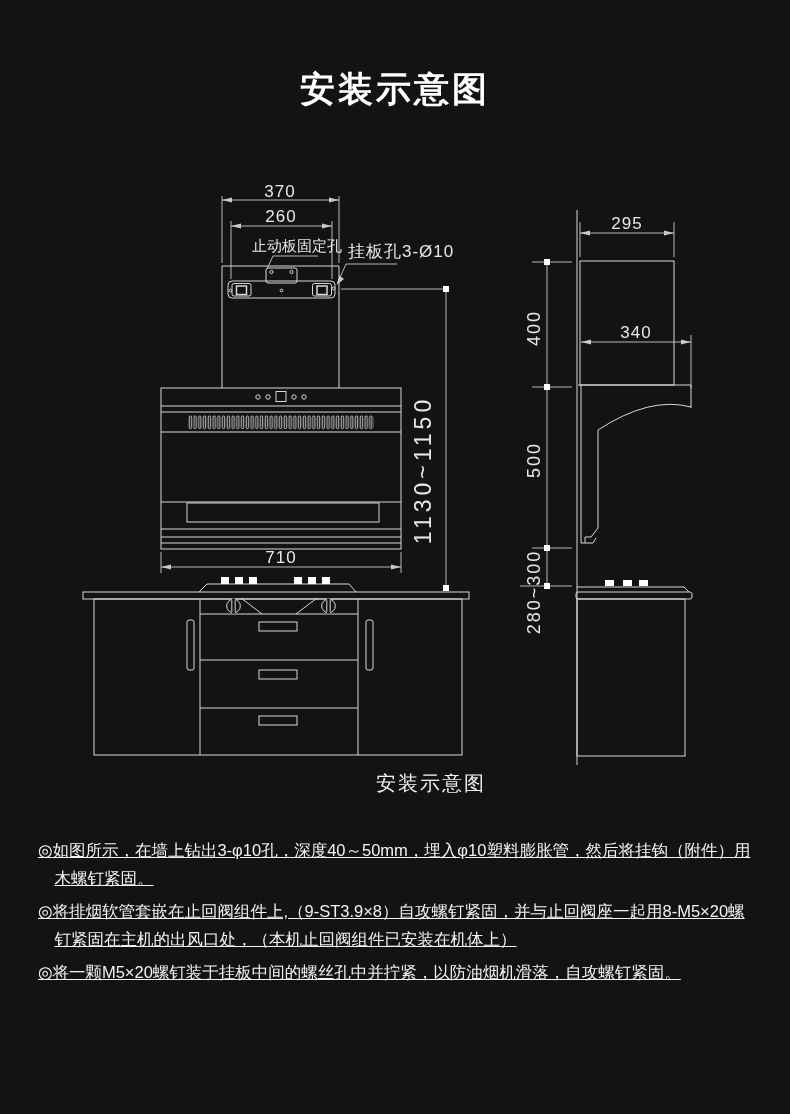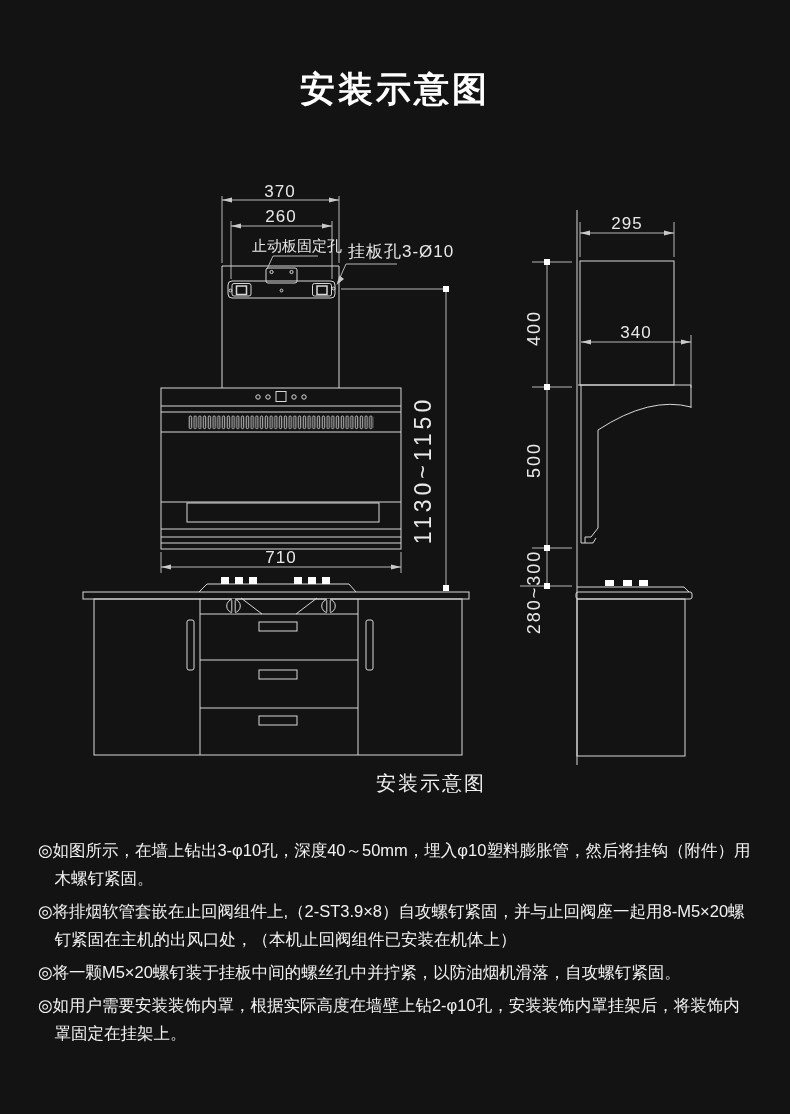--- a/index.html
+++ b/index.html
@@ -20,21 +20,21 @@
   .dimtxt-vbig{font-size:23px;letter-spacing:4px;}
   .cjk-label{font-size:15px;}
   .cjk-label-lg{font-size:17px;letter-spacing:1px;}
   .caption{font-size:20px;letter-spacing:2px;fill:#f0f0f0;}
   .notes{
     position:absolute;top:836px;left:38px;right:34px;
     color:#f2f2f2;font-size:16.5px;line-height:28px;
   }
   .note-item{
     margin:0 0 5px 0;
-    padding-left:1em;text-indent:-1em; 
+    padding-left:1em;text-indent:-1em;text-decoration:underline; 
   }
 </style>
 </head>
 <body>
 
 <div class="page-title">安装示意图</div>
 
 <svg width="790" height="812" viewBox="0 0 790 812">
   <defs>
     <pattern id="slots" x="188" y="415" width="4.75" height="15" patternUnits="userSpaceOnUse">
@@ -227,16 +227,15 @@
   <text class="dimtxt" x="636" y="338" text-anchor="middle">340</text>
   <text class="dimtxt-v" transform="translate(540,328) rotate(-90)" text-anchor="middle">400</text>
   <text class="dimtxt-v" transform="translate(540,460) rotate(-90)" text-anchor="middle">500</text>
   <text class="dimtxt-v" transform="translate(540,592) rotate(-90)" text-anchor="middle">280~300</text>
 
   <text class="caption" x="431" y="790" text-anchor="middle">安装示意图</text>
 </svg>
 
 <div class="notes">
   <p class="note-item"><span>◎</span><span>如图所示，在墙上钻出3-φ10孔，深度40～50mm，埋入φ10塑料膨胀管，然后将挂钩（附件）用木螺钉紧固。</span></p>
-  <p class="note-item"><span>◎</span><span>将排烟软管套嵌在止回阀组件上,（2-ST3.9×8）自攻螺钉紧固，并与止回阀座一起用8-M5×20螺钉紧固在主机的出风口处，（本机止回阀组件已安装在机体上）</span></p>
+  <p class="note-item"><span>◎</span><span>将排烟软管套嵌在止回阀组件上,（9-ST3.9×8）自攻螺钉紧固，并与止回阀座一起用8-M5×20螺钉紧固在主机的出风口处，（本机止回阀组件已安装在机体上）</span></p>
   <p class="note-item"><span>◎</span><span>将一颗M5×20螺钉装于挂板中间的螺丝孔中并拧紧，以防油烟机滑落，自攻螺钉紧固。</span></p>
-  <p class="note-item"><span>◎</span><span>如用户需要安装装饰内罩，根据实际高度在墙壁上钻2-φ10孔，安装装饰内罩挂架后，将装饰内罩固定在挂架上。</span></p>
 </div>
 
 </body></html>

